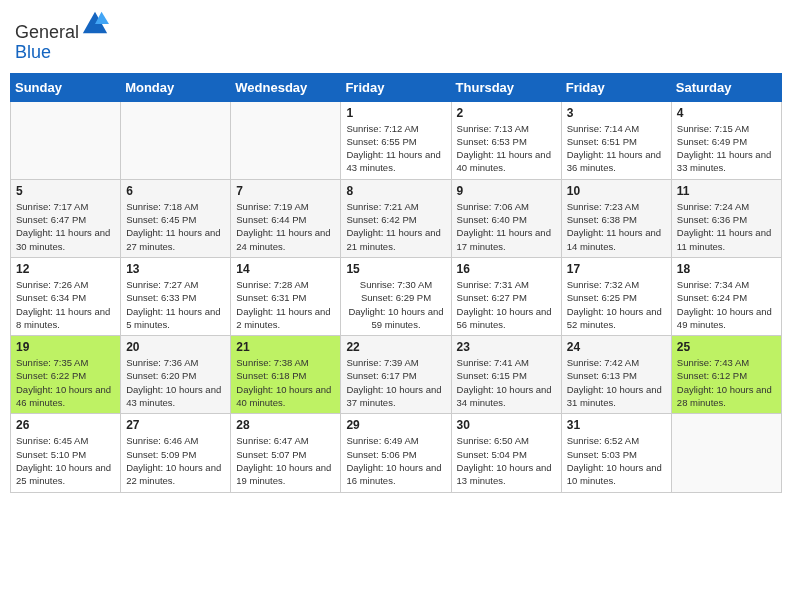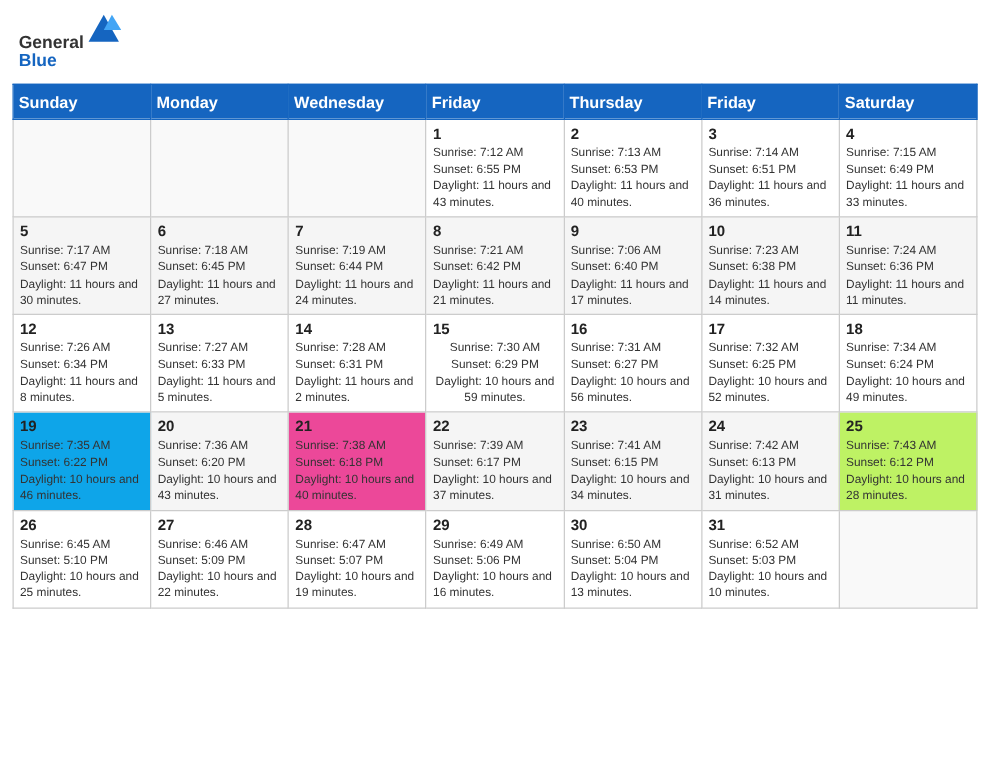--- a/index.html
+++ b/index.html
@@ -16,22 +16,22 @@
       align-items: flex-start;
       margin-bottom: 10px;
       padding: 0 5px;
     }
     .logo {
       display: flex;
       align-items: center;
       gap: 0;
     }
     .logo-text {
-      font-size: 14px;
-      font-weight: bold;
+      font-size: 18px;
+      font-weight: normal;
       line-height: 1.1;
     }
     .logo-general { color: #333; }
     .logo-blue { color: #1565c0; }
     .logo-icon {
       width: 28px;
       height: 28px;
       margin-left: 2px;
     }
     .title-block {
@@ -236,33 +236,33 @@
 Daylight: 10 hours and 52 minutes.</div>
         </td>
         <td>
           <span class="day-number">18</span>
           <div class="day-info" style="white-space: pre-line;">Sunrise: 7:34 AM
 Sunset: 6:24 PM
 Daylight: 10 hours and 49 minutes.</div>
         </td>
       </tr>
       <tr>
-        <td style="background: #0ea5e9;">
+        <td style="background: #bef264;">
           <span class="day-number">19</span>
           <div class="day-info" style="white-space: pre-line;">Sunrise: 7:35 AM
 Sunset: 6:22 PM
 Daylight: 10 hours and 46 minutes.</div>
         </td>
         <td style="background: rgb(245, 245, 245); margin-top: 32px;">
           <span class="day-number">20</span>
           <div class="day-info" style="white-space: pre-line;">Sunrise: 7:36 AM
 Sunset: 6:20 PM
 Daylight: 10 hours and 43 minutes.</div>
         </td>
-        <td style="background: #ec4899;">
+        <td style="background: #bef264;">
           <span class="day-number">21</span>
           <div class="day-info" style="white-space: pre-line;">Sunrise: 7:38 AM
 Sunset: 6:18 PM
 Daylight: 10 hours and 40 minutes.</div>
         </td>
         <td style="background: rgb(245, 245, 245);">
           <span class="day-number">22</span>
           <div class="day-info" style="white-space: pre-line;">Sunrise: 7:39 AM
 Sunset: 6:17 PM
 Daylight: 10 hours and 37 minutes.</div>

